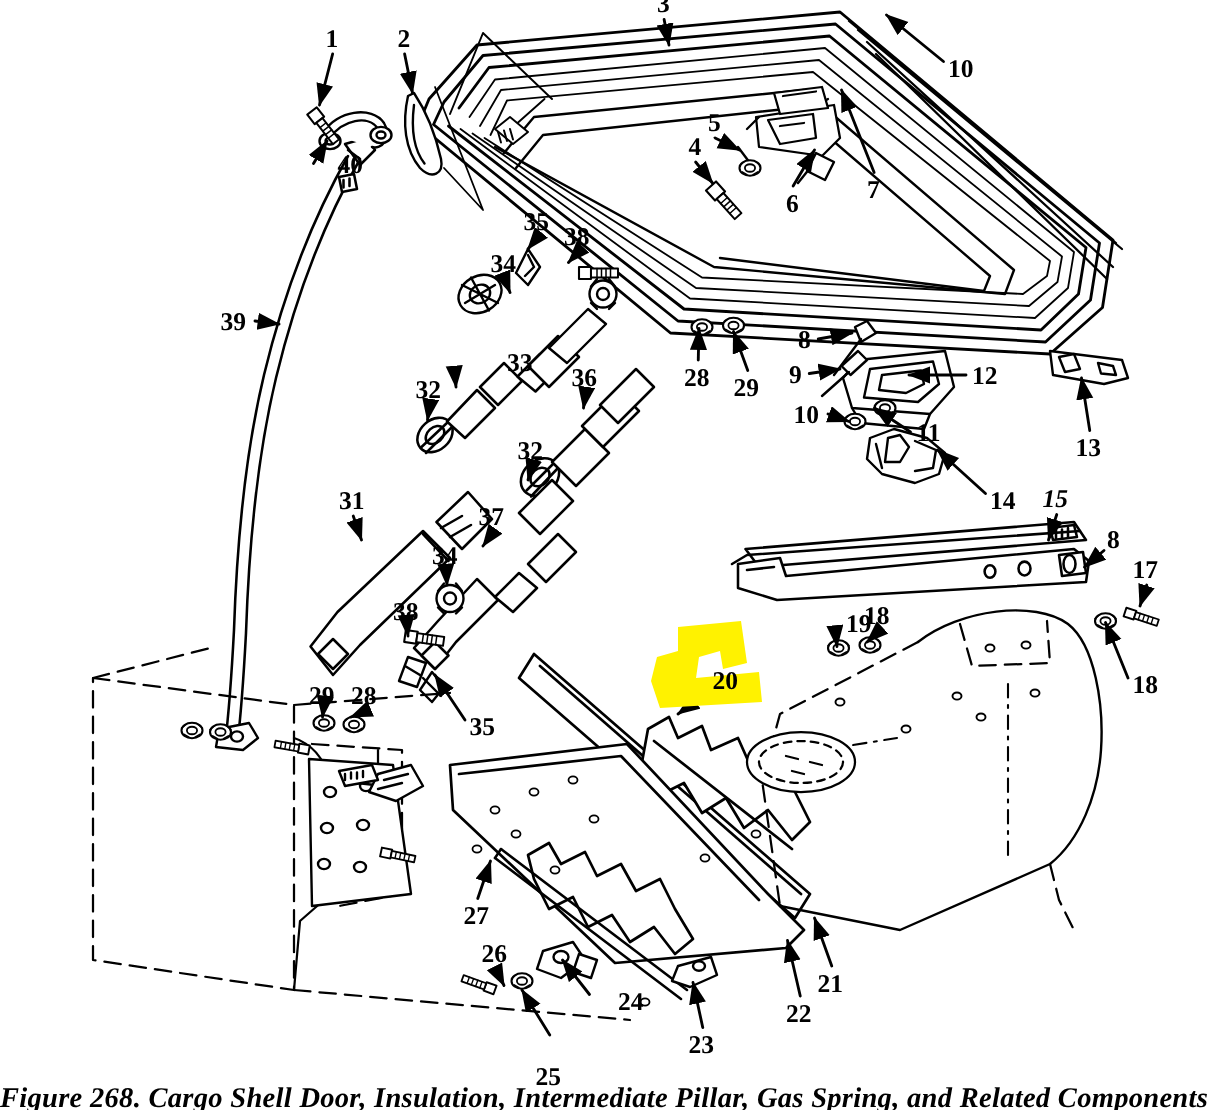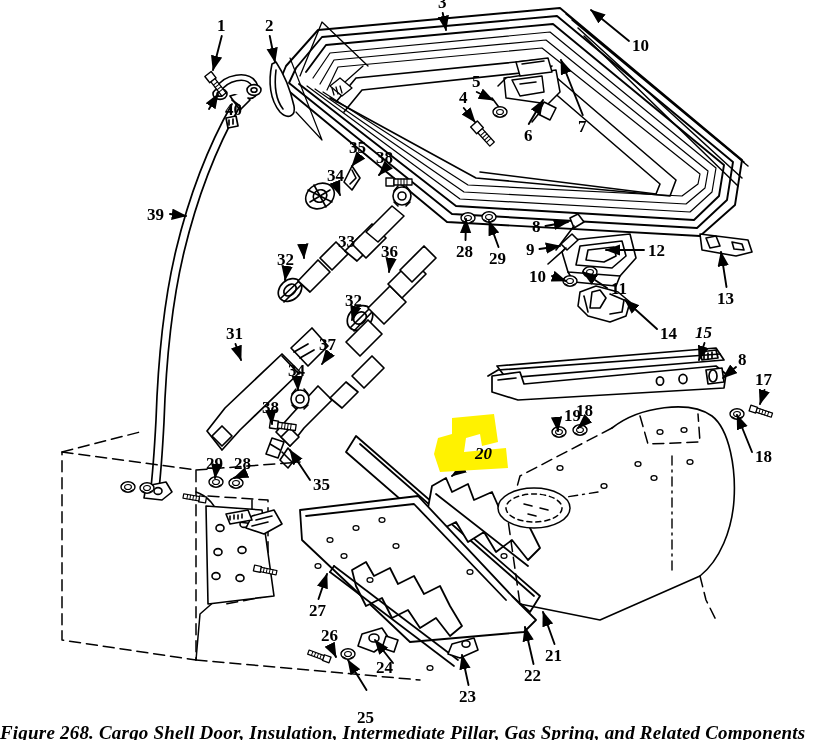--- a/index.html
+++ b/index.html
@@ -469,25 +469,25 @@
     <div class="num" style="left: 611px; top: 280px;">11</div>
     <div class="num" style="left: 648px; top: 242px;">12</div>
     <div class="num" style="left: 717px; top: 290px;">13</div>
     <div class="num" style="left: 660px; top: 325px;">14</div>
     <div class="num" style="left: 695px; top: 324px; font-style: italic;">15</div>
     <div class="num" style="left: 738px; top: 351px;">8</div>
     <div class="num" style="left: 755px; top: 371px;">17</div>
     <div class="num" style="left: 755px; top: 448px;">18</div>
     <div class="num" style="left: 576px; top: 402px;">18</div>
     <div class="num" style="left: 548px; top: 407px; margin-left: 16px;">19</div>
-    <div class="num" style="left: 475px; top: 445px; font-style: italic;">20</div>
+    <div class="num" style="left: 475px; top: 445px;">20</div>
     <div class="num" style="left: 545px; top: 647px;">21</div>
     <div class="num" style="left: 524px; top: 667px;">22</div>
     <div class="num" style="left: 459px; top: 688px;">23</div>
-    <div class="num" style="left: 376px; top: 659px;">24</div>
+    <div class="num" style="left: 412px; top: 659px;">24</div>
     <div class="num" style="left: 357px; top: 693px; margin-top: 16px;">25</div>
     <div class="num" style="left: 321px; top: 627px;">26</div>
     <div class="num" style="left: 309px; top: 602px;">27</div>
     <div class="num" style="left: 234px; top: 455px;">28</div>
     <div class="num" style="left: 206px; top: 455px;">29</div>
     <div class="num" style="left: 456px; top: 243px;">28</div>
     <div class="num" style="left: 489px; top: 250px;">29</div>
     <div class="num" style="left: 226px; top: 325px;">31</div>
     <div class="num" style="left: 277px; top: 251px;">32</div>
     <div class="num" style="left: 345px; top: 292px;">32</div>

